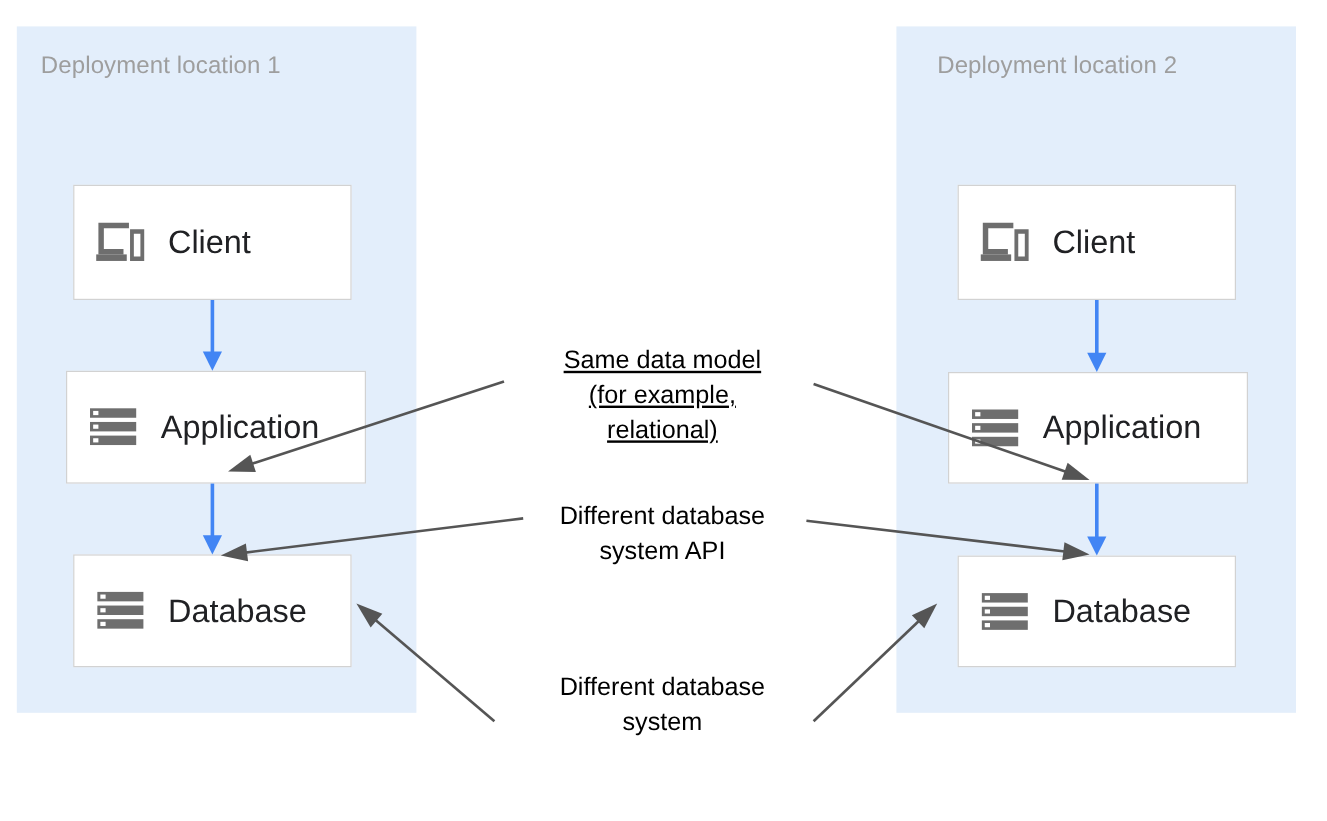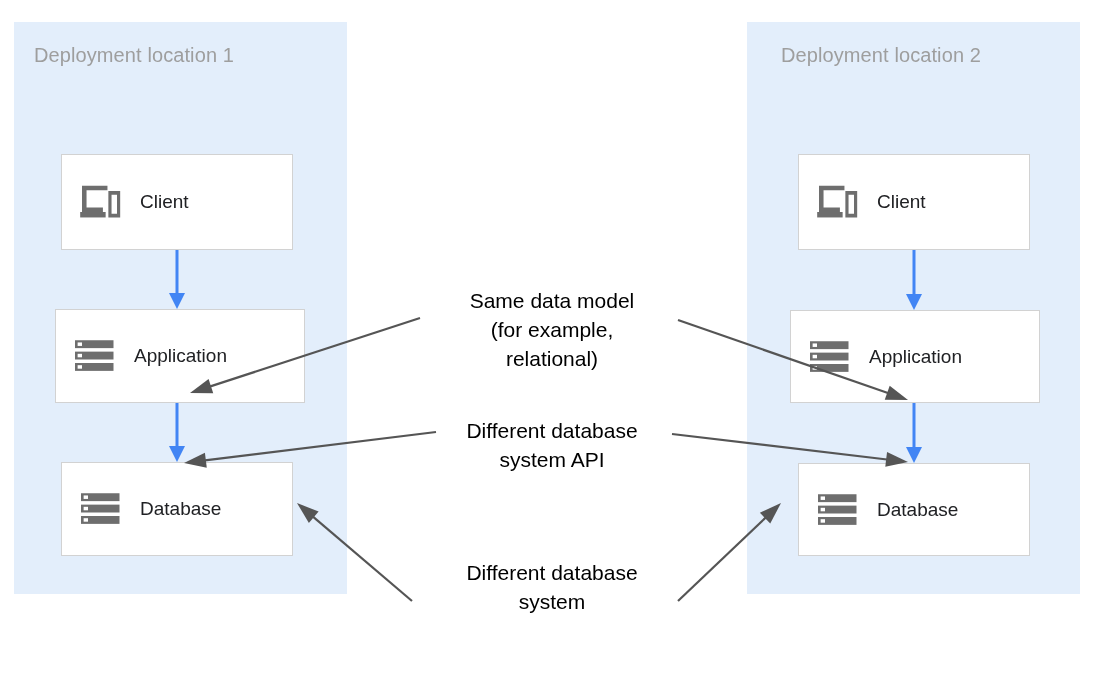--- a/index.html
+++ b/index.html
@@ -46,21 +46,21 @@
     flex: 0 0 auto;
     margin-left: 18px;
     width: 44px;
     height: 44px;
     display: flex;
     align-items: center;
     justify-content: center;
   }
   .node-label {
     margin-left: 16px;
-    font-size: 19px;
+    font-size: 27px;
     color: #202124;
     white-space: nowrap;
   }
   .callout {
     position: absolute;
     text-align: center;
     font-size: 21px;
     line-height: 29px;
     color: #000000;
     white-space: pre-line;
@@ -149,21 +149,21 @@
           <rect x="0" y="2" width="44" height="9" fill="#6e6e6e"></rect>
           <rect x="3" y="4.5" width="5" height="4" fill="#ffffff"></rect>
           <rect x="0" y="15" width="44" height="9" fill="#6e6e6e"></rect>
           <rect x="3" y="17.5" width="5" height="4" fill="#ffffff"></rect>
           <rect x="0" y="28" width="44" height="9" fill="#6e6e6e"></rect>
           <rect x="3" y="30.5" width="5" height="4" fill="#ffffff"></rect>
         </svg>
       </span>
       <span class="node-label" style="color: rgb(32, 33, 36);">Database</span>
     </div>
-    <div class="callout" style="left: 436px; top: 286px; width: 232px; color: rgb(0, 0, 0);">Same data model
+    <div class="callout" style="left: 436px; top: 286px; width: 232px; color: rgb(0, 0, 0); text-decoration: underline;">Same data model
 (for example,
 relational)</div>
     <div class="callout" style="left: 436px; top: 416px; width: 232px; color: rgb(0, 0, 0);">Different database
 system API</div>
     <div class="callout" style="left: 436px; top: 558px; width: 232px; color: rgb(0, 0, 0);">Different database
 system</div>
   </div>
 
 <svg class="overlay" id="overlay" viewBox="0 0 1106 684" xmlns="http://www.w3.org/2000/svg">
     <g>

